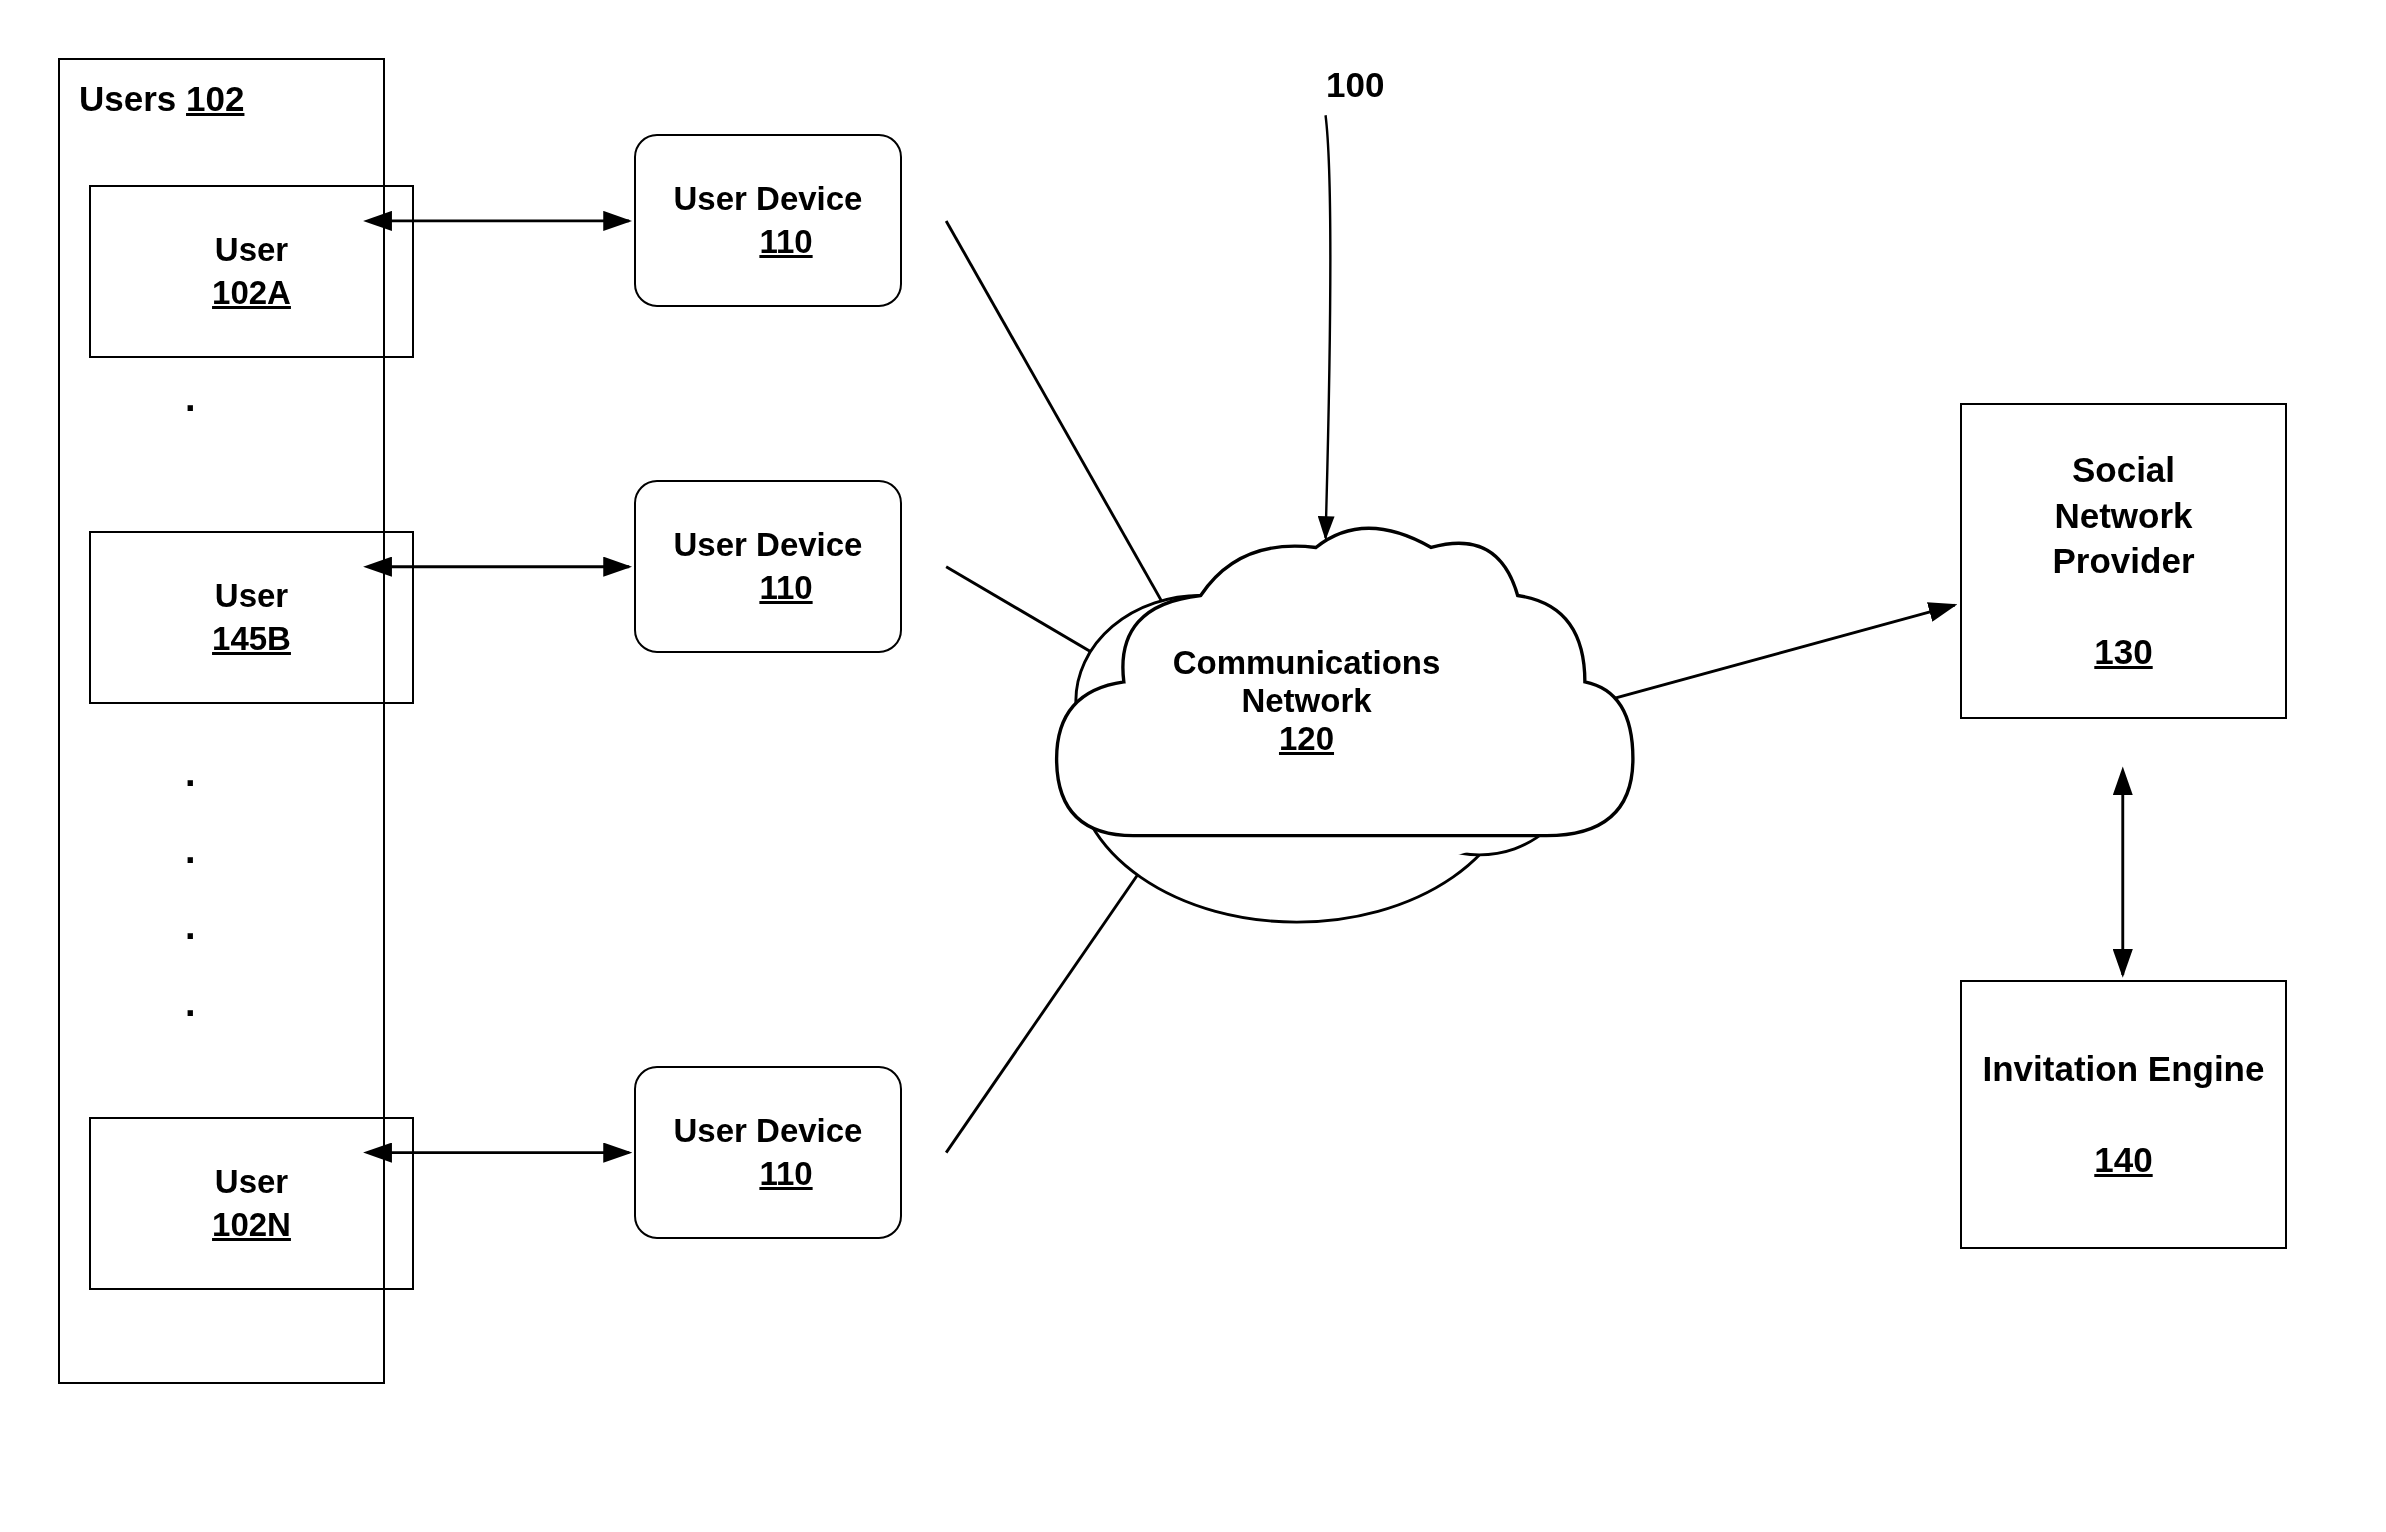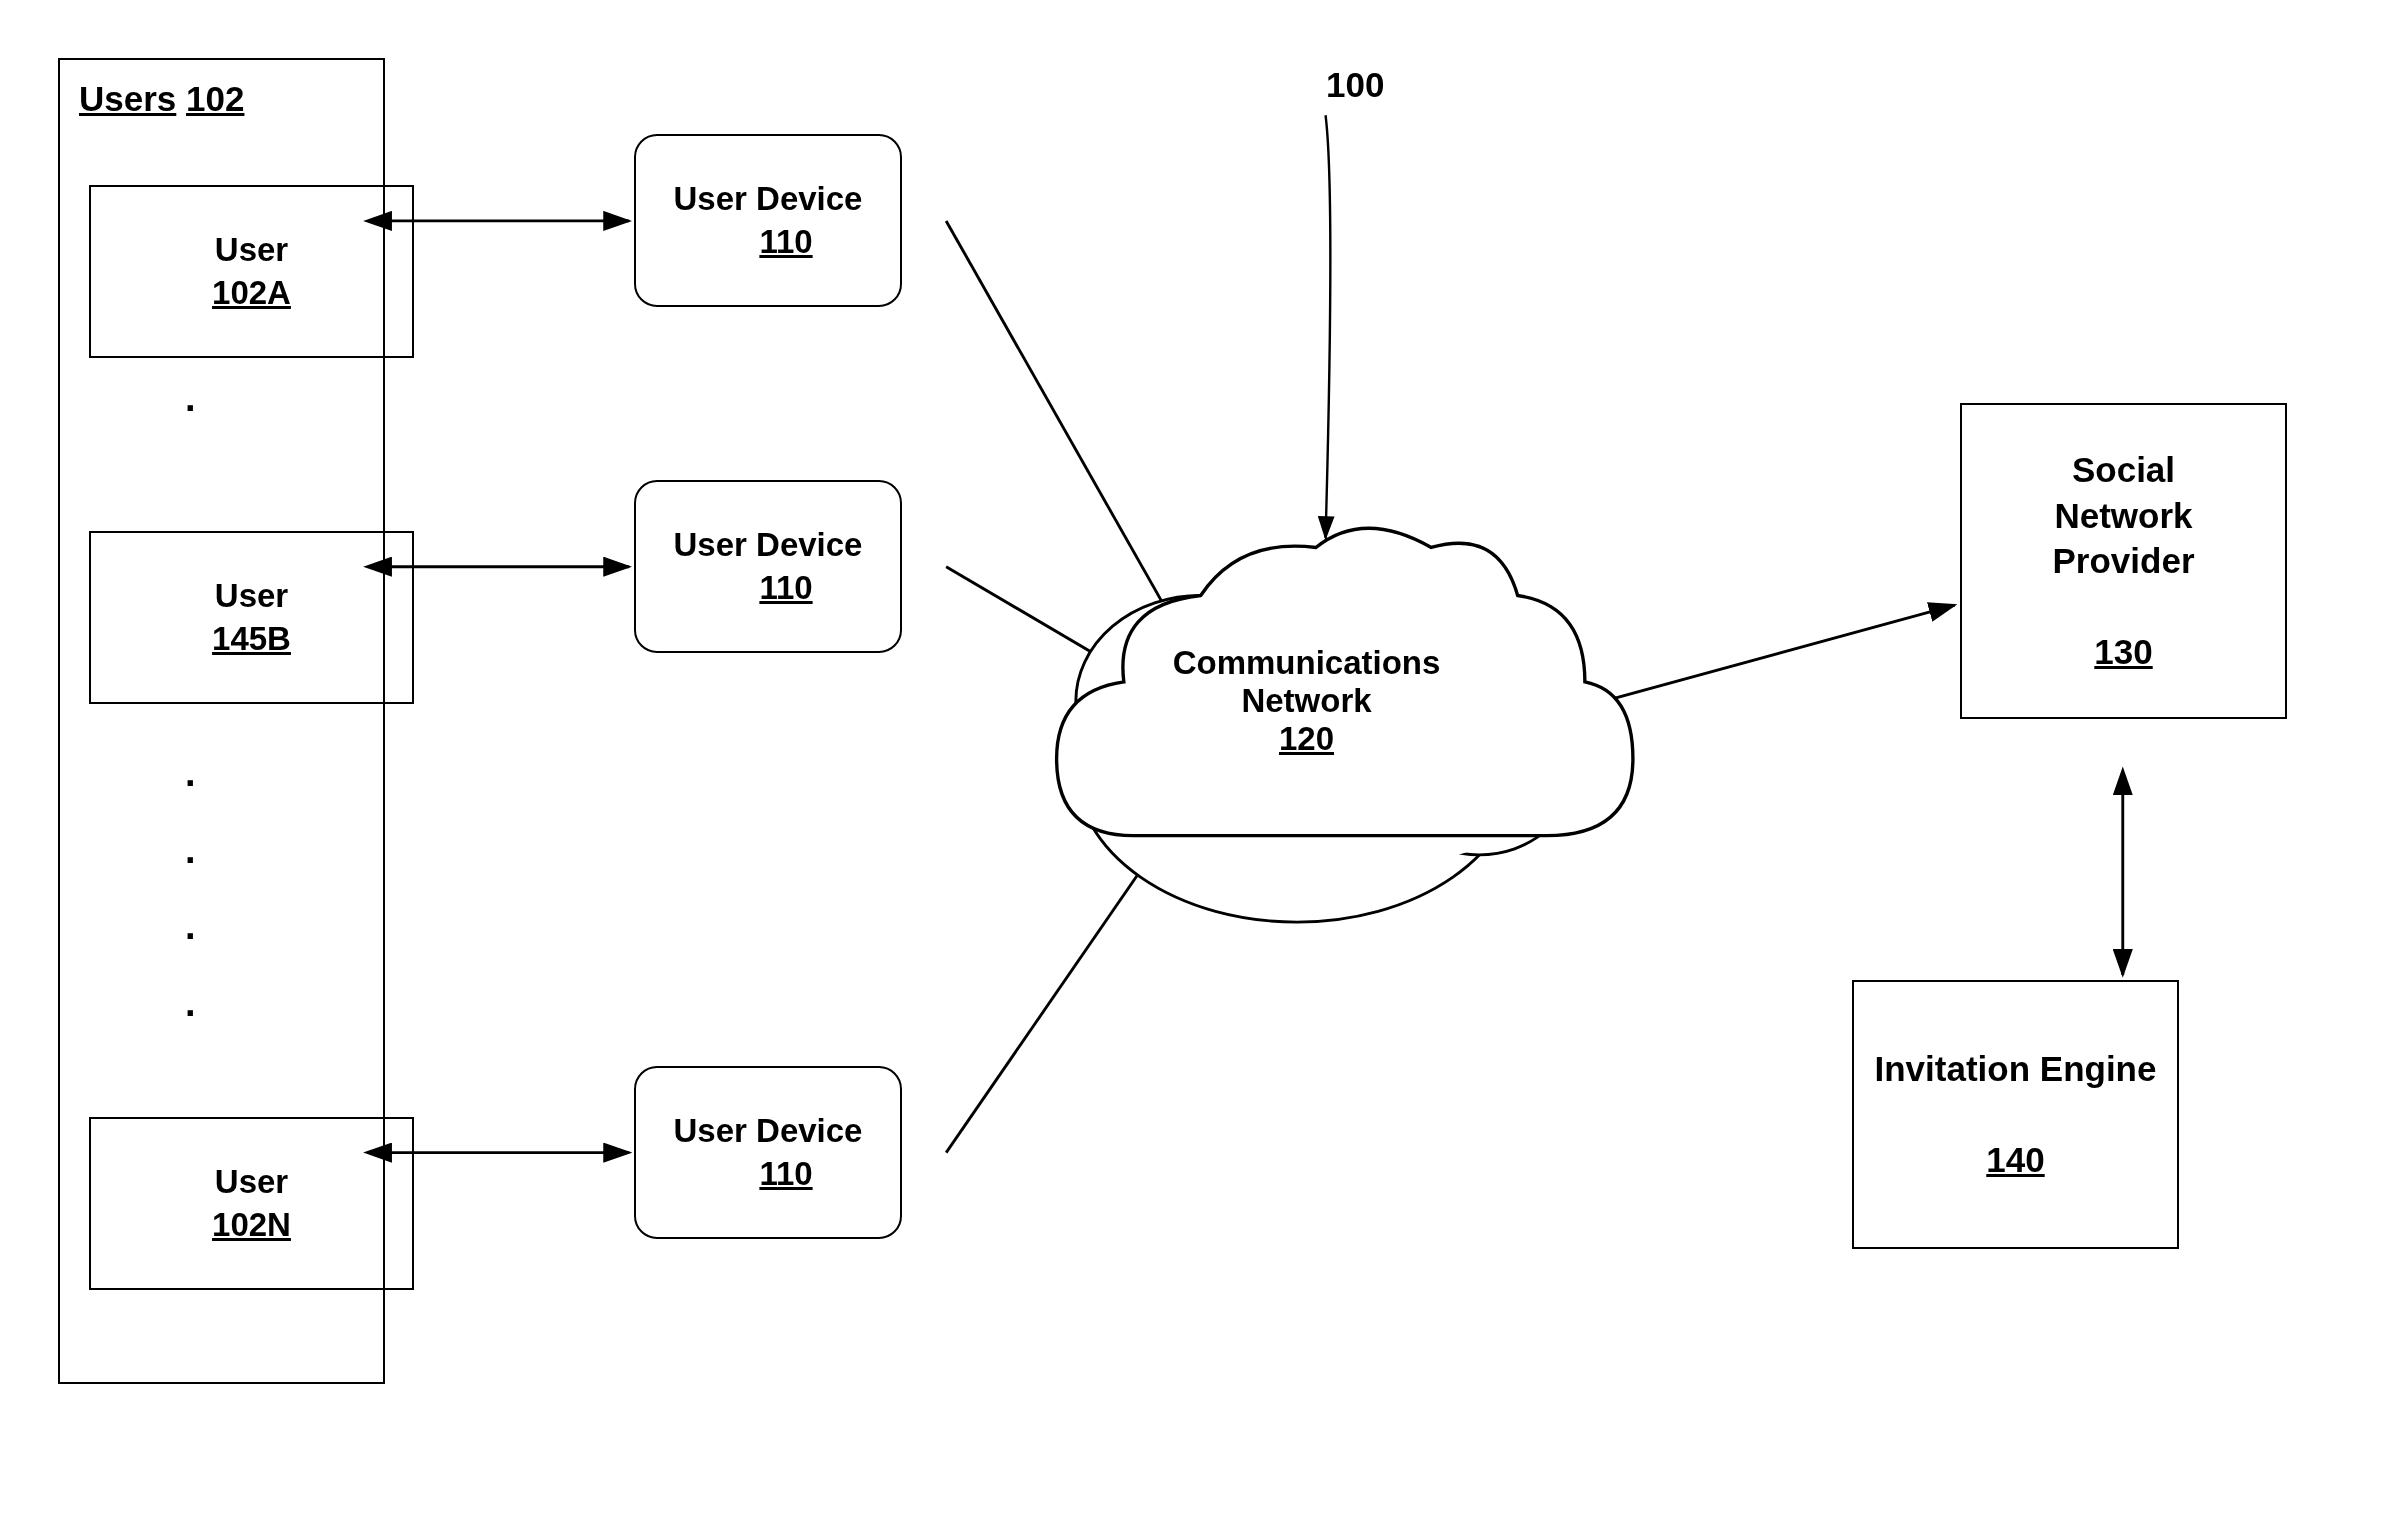--- a/index.html
+++ b/index.html
@@ -32,21 +32,20 @@
 
     .users-group-label {
       position: absolute;
       top: 19px;
       left: 19px;
       font-size: 35px;
       font-weight: bold;
     }
 
     .users-group-label span {
-      text-decoration: underline;
     }
 
     
     .user-box {
       position: absolute;
       left: 29px;
       width: 325px;
       height: 173px;
       border: 2.9px solid #000;
       display: flex;
@@ -213,21 +212,21 @@
       User Device<br><span style="text-decoration:underline;">110</span>
     </div>
   </div>
 
   <div class="snp-box" style="left: 1960px; top: 403px;">
     <div class="snp-box-label">
       Social<br>Network<br>Provider<br><br><span style="text-decoration:underline;">130</span>
     </div>
   </div>
 
-  <div class="ie-box" style="left: 1852px; top: 980px;">
+  <div class="ie-box" style="left: 1960px; top: 980px;">
     <div class="ie-box-label">
       Invitation Engine<br><br><span style="text-decoration:underline;">140</span>
     </div>
   </div>
 
   <div class="ref-100" style="left: 1297px; top: 65px; margin-left: 29px;">100</div>
 
   <svg class="svg-overlay" xmlns="http://www.w3.org/2000/svg" viewBox="0 0 2484 1595" width="2386" height="1532">
     <defs>
       <marker id="arrowhead" markerWidth="10" markerHeight="7" refX="9" refY="3.5" orient="auto">

